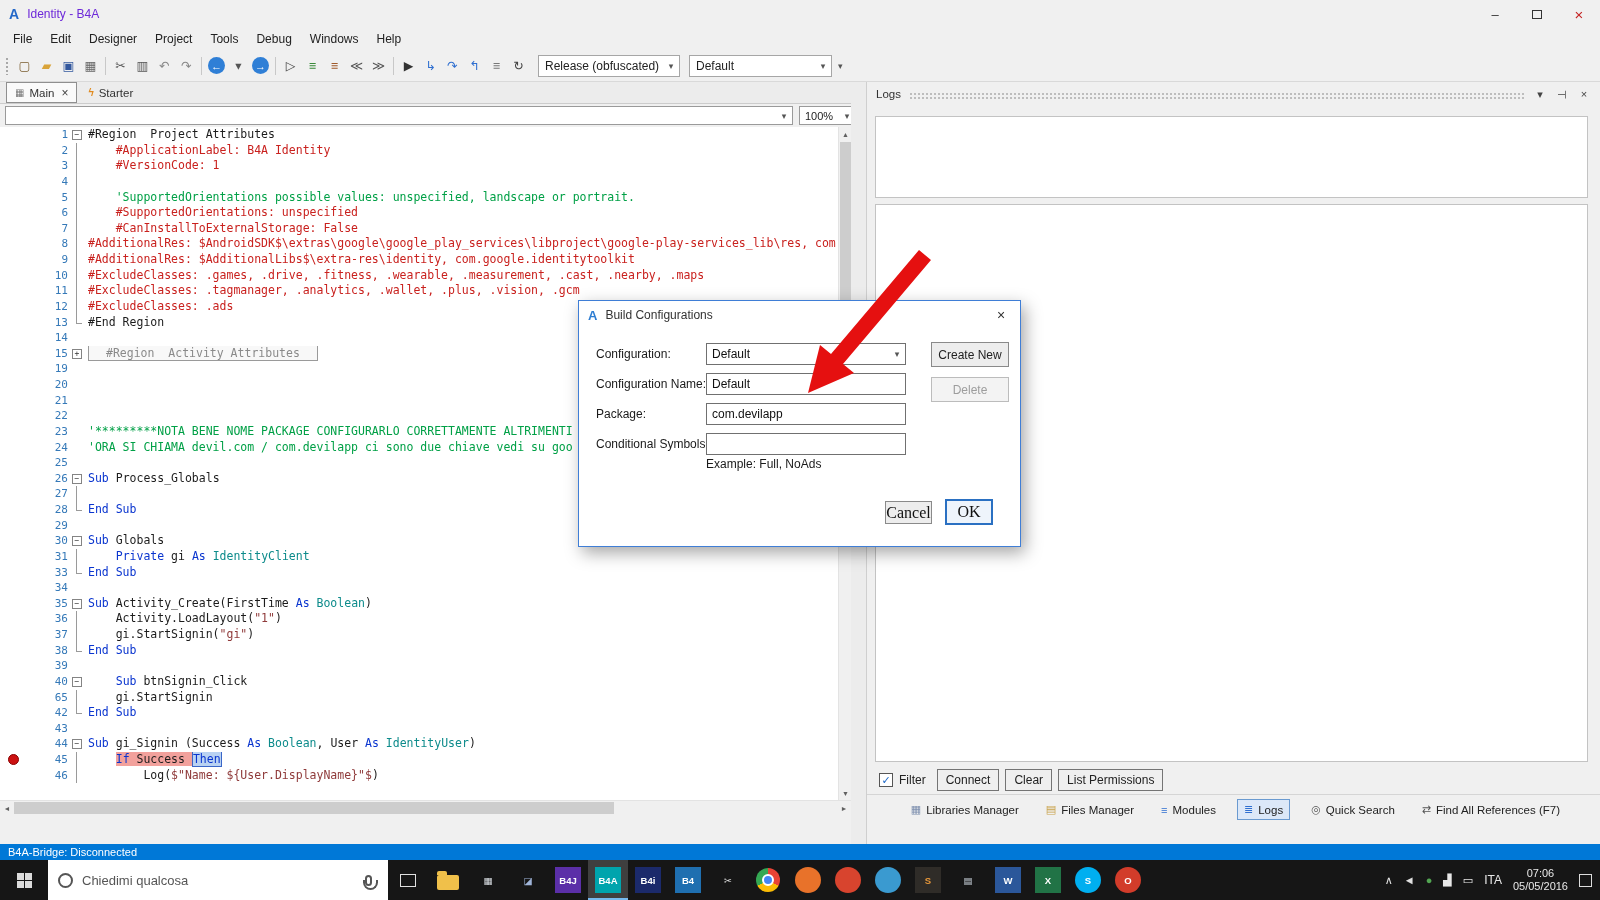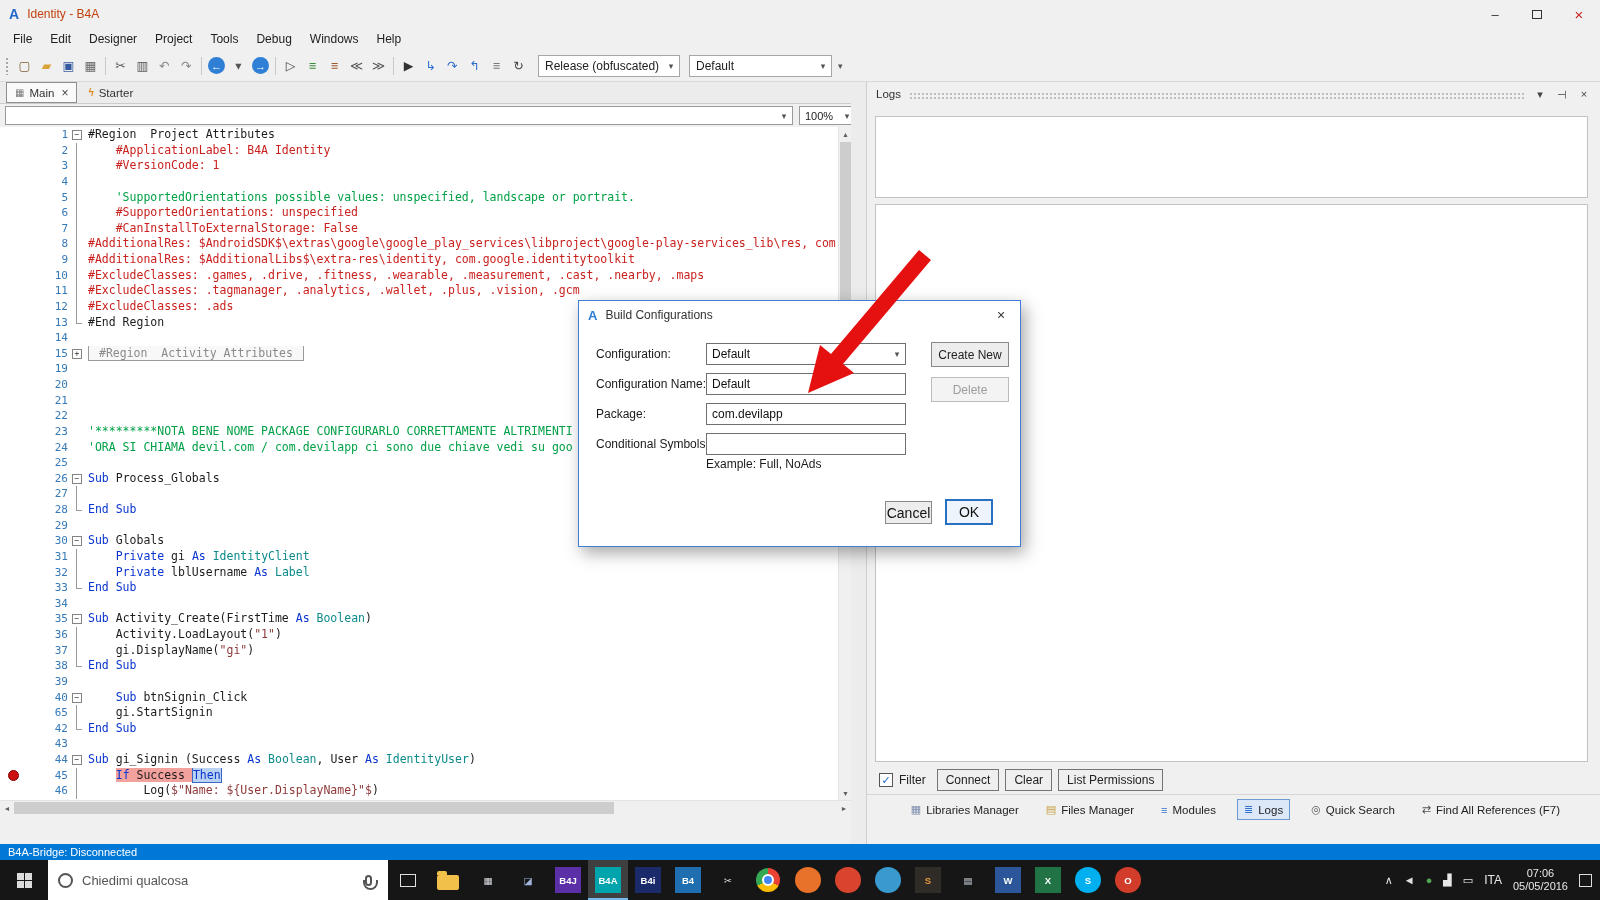--- a/index.html
+++ b/index.html
@@ -2,21 +2,21 @@
 <html><head>
 <meta charset="utf-8">
 <style>
 *{margin:0;padding:0;box-sizing:border-box}
 html,body{width:1600px;height:900px;overflow:hidden;background:#fff;font-family:"Liberation Sans","DejaVu Sans",sans-serif}
 #stage{position:relative;width:1600px;height:900px;background:#f0f0f0}
 
 
 .titlebar{position:absolute;top:0;left:0;right:0;height:28px;background:#f0f0f0;display:flex;align-items:center;padding-left:9px}
 .app-logo{color:#2468c8;font-weight:bold;font-size:14px;margin-right:8px}
-.title-text{font-size:12px;color:#c2410c}
+.title-text{font-size:12px;color:#6d28d9}
 .win-controls{margin-left:auto;display:flex;height:100%}
 .win-btn{width:42px;display:flex;align-items:center;justify-content:center;font-size:13px;color:#333}
 .win-btn.close{color:#c42222;font-size:15px}
 .maxbox{width:10px;height:9px;border:1px solid #333}
 
 
 .menubar{position:absolute;top:28px;left:0;right:0;height:22px;background:#f0f0f0;display:flex;align-items:center;font-size:12px;color:#222;padding-left:4px}
 .menu-item{padding:0 9px;height:100%;display:flex;align-items:center}
 
 
@@ -49,21 +49,21 @@
 .fold-cell{width:20px;flex:none;position:relative}
 .fold-box{position:absolute;left:4px;top:3px;width:10px;height:10px;border:1px solid #848484;background:#fff;font-size:8px;line-height:8px;text-align:center;color:#333}
 .fold-cell.fl::before{content:"";position:absolute;left:8px;top:0;width:1px;height:100%;background:#9a9a9a}
 .fold-cell.fe::before{content:"";position:absolute;left:8px;top:0;width:1px;height:8px;background:#9a9a9a}
 .fold-cell.fe::after{content:"";position:absolute;left:8px;top:8px;width:6px;height:1px;background:#9a9a9a}
 .line-text{flex:1;color:#1c1c1c;overflow:hidden}
 .s-p{color:#1c1c1c}.s-k{color:#0a35cf}.s-t{color:#0d8b8b}.s-c{color:#00a046}
 .s-d{color:#c9211e}.s-s{color:#8f3a3a}.s-g{color:#8a8a8a}
 .s-hl{background:#f2a19c}
 .s-box{border:1px solid #3a66c8;background:#b9d2f2}
-.s-boxg{border:1px solid #9a9a9a;background:#f8f8f8;padding:0 10px}
+.s-boxg{border:1px solid #9a9a9a;background:#f8f8f8;padding:0 17px}
 .vscroll{position:absolute;left:838px;top:45px;width:13px;height:673px;background:#f0f0f0;border-left:1px solid #e3e3e3}
 .vthumb{position:absolute;left:1px;top:15px;width:11px;height:250px;background:#cdcdcd}
 .sarr{position:absolute;color:#606060;font-size:7px;width:13px;height:14px;display:flex;align-items:center;justify-content:center}
 .hscroll{position:absolute;left:0;top:718px;width:851px;height:14px;background:#f0f0f0;border-top:1px solid #e3e3e3}
 .hthumb{position:absolute;left:14px;top:1px;width:600px;height:12px;background:#cdcdcd}
 .sarr-h{position:absolute;top:0;color:#606060;font-size:7px;width:14px;height:14px;display:flex;align-items:center;justify-content:center}
 .editor-splitter{position:absolute;right:0;top:0;width:15px;height:100%;background:#ececec}
 
 
 .logs-pane{position:absolute;top:82px;left:866px;right:0;bottom:56px;background:#f0f0f0;border-left:1px solid #cfcfcf}
@@ -91,21 +91,21 @@
 .dlg-title{font-size:12px;color:#333}
 .dlg-close{margin-left:auto;font-size:14px;color:#333;width:20px;text-align:center}
 .dlg-row{position:absolute;left:0;right:4px;height:24px}
 .dlg-label{position:absolute;left:17px;top:4px;font-size:12px;color:#1a1a1a;white-space:nowrap}
 .dlg-ctl{position:absolute;left:127px;top:0;width:200px;height:22px}
 .dlg-select{border:1px solid #707070;background:#fff;display:flex;align-items:center;font-size:12px;padding-left:5px;color:#111}
 .dlg-input{border:1px solid #707070;font-size:12px;padding:0 5px;font-family:inherit;color:#111}
 .side-btn{position:absolute;left:352px;width:78px;height:25px;border:1px solid #8a8a8a;background:#ededed;font-size:12px;color:#222;font-family:inherit}
 .side-btn.disabled{color:#9d9d9d;border-color:#bcbcbc;background:#f3f3f3}
 .dlg-note{position:absolute;left:127px;top:156px;font-size:12px;color:#1a1a1a}
-.btn2{position:absolute;border:1px solid #8a8a8a;background:#ededed;font-size:14px;color:#111;font-family:Liberation Sans, sans-serif}
+.btn2{position:absolute;border:1px solid #8a8a8a;background:#ededed;font-size:16px;color:#111;font-family:Liberation Serif, serif}
 .dlg-cancel{left:306px;top:200px;width:47px;height:23px}
 .dlg-ok{left:366px;top:198px;width:48px;height:26px;border:2px solid #2a70c2;background:#eef4fb}
 
 
 .statusbar{position:absolute;left:0;right:0;top:844px;height:16px;background:#0078d7;color:#fff;font-size:11px;display:flex;align-items:center;padding-left:8px}
 .taskbar{position:absolute;left:0;right:0;top:860px;height:40px;background:#161616;display:flex;align-items:stretch;color:#e8e8e8;z-index:40}
 .start{width:48px;display:flex;align-items:center;justify-content:center}
 .winlogo{display:grid;grid-template-columns:7px 7px;grid-template-rows:7px 7px;gap:1px}
 .winlogo div{background:#dcdcdc}
 .tb-search{width:340px;background:#fff;display:flex;align-items:center;padding:0 10px;gap:9px}
@@ -244,26 +244,25 @@
           <div class="code-line"><div class="bp-cell"></div><div class="line-num">22</div><div class="fold-cell"></div><div class="line-text"></div></div>
           <div class="code-line"><div class="bp-cell"></div><div class="line-num">23</div><div class="fold-cell"></div><div class="line-text"><span class="s-c">'*********NOTA BENE NOME PACKAGE CONFIGURARLO CORRETTAMENTE ALTRIMENTI</span></div></div>
           <div class="code-line"><div class="bp-cell"></div><div class="line-num">24</div><div class="fold-cell"></div><div class="line-text"><span class="s-c">'ORA SI CHIAMA devil.com / com.devilapp ci sono due chiave vedi su goo</span></div></div>
           <div class="code-line"><div class="bp-cell"></div><div class="line-num">25</div><div class="fold-cell"></div><div class="line-text"></div></div>
           <div class="code-line"><div class="bp-cell"></div><div class="line-num">26</div><div class="fold-cell"><div class="fold-box">−</div></div><div class="line-text"><span class="s-k">Sub</span><span class="s-p"> Process_Globals</span></div></div>
           <div class="code-line"><div class="bp-cell"></div><div class="line-num">27</div><div class="fold-cell fl"></div><div class="line-text"></div></div>
           <div class="code-line"><div class="bp-cell"></div><div class="line-num">28</div><div class="fold-cell fe"></div><div class="line-text"><span class="s-k">End Sub</span></div></div>
           <div class="code-line"><div class="bp-cell"></div><div class="line-num">29</div><div class="fold-cell"></div><div class="line-text"></div></div>
           <div class="code-line"><div class="bp-cell"></div><div class="line-num">30</div><div class="fold-cell"><div class="fold-box">−</div></div><div class="line-text"><span class="s-k">Sub</span><span class="s-p"> Globals</span></div></div>
           <div class="code-line"><div class="bp-cell"></div><div class="line-num">31</div><div class="fold-cell fl"></div><div class="line-text"><span class="s-p">    </span><span class="s-k">Private</span><span class="s-p"> gi </span><span class="s-k">As</span><span class="s-p"> </span><span class="s-t">IdentityClient</span></div></div>
-          <div class="code-line"><div class="bp-cell"></div><div class="line-num">32</div><div class="fold-cell fl"></div><div class="line-text"><span class="s-p">    </span><span class="s-k">Private</span><span class="s-p"> lblUsername </span><span class="s-k">As</span><span class="s-p"> </span><span class="s-t">Label</span></div></div>
           <div class="code-line"><div class="bp-cell"></div><div class="line-num">33</div><div class="fold-cell fe"></div><div class="line-text"><span class="s-k">End Sub</span></div></div>
           <div class="code-line"><div class="bp-cell"></div><div class="line-num">34</div><div class="fold-cell"></div><div class="line-text"></div></div>
           <div class="code-line"><div class="bp-cell"></div><div class="line-num">35</div><div class="fold-cell"><div class="fold-box">−</div></div><div class="line-text"><span class="s-k">Sub</span><span class="s-p"> Activity_Create(FirstTime </span><span class="s-k">As</span><span class="s-p"> </span><span class="s-t">Boolean</span><span class="s-p">)</span></div></div>
           <div class="code-line"><div class="bp-cell"></div><div class="line-num">36</div><div class="fold-cell fl"></div><div class="line-text"><span class="s-p">    Activity.LoadLayout(</span><span class="s-s">"1"</span><span class="s-p">)</span></div></div>
-          <div class="code-line"><div class="bp-cell"></div><div class="line-num">37</div><div class="fold-cell fl"></div><div class="line-text"><span class="s-p">    gi.DisplayName(</span><span class="s-s">"gi"</span><span class="s-p">)</span></div></div>
+          <div class="code-line"><div class="bp-cell"></div><div class="line-num">37</div><div class="fold-cell fl"></div><div class="line-text"><span class="s-p">    gi.StartSignin(</span><span class="s-s">"gi"</span><span class="s-p">)</span></div></div>
           <div class="code-line"><div class="bp-cell"></div><div class="line-num">38</div><div class="fold-cell fe"></div><div class="line-text"><span class="s-k">End Sub</span></div></div>
           <div class="code-line"><div class="bp-cell"></div><div class="line-num">39</div><div class="fold-cell"></div><div class="line-text"></div></div>
           <div class="code-line"><div class="bp-cell"></div><div class="line-num">40</div><div class="fold-cell"><div class="fold-box">−</div></div><div class="line-text"><span class="s-p">    </span><span class="s-k">Sub</span><span class="s-p"> btnSignin_Click</span></div></div>
           <div class="code-line"><div class="bp-cell"></div><div class="line-num">65</div><div class="fold-cell fl"></div><div class="line-text"><span class="s-p">    gi.StartSignin</span></div></div>
           <div class="code-line"><div class="bp-cell"></div><div class="line-num">42</div><div class="fold-cell fe"></div><div class="line-text"><span class="s-k">End Sub</span></div></div>
           <div class="code-line"><div class="bp-cell"></div><div class="line-num">43</div><div class="fold-cell"></div><div class="line-text"></div></div>
           <div class="code-line"><div class="bp-cell"></div><div class="line-num">44</div><div class="fold-cell"><div class="fold-box">−</div></div><div class="line-text"><span class="s-k">Sub</span><span class="s-p"> gi_Signin (Success </span><span class="s-k">As</span><span class="s-p"> </span><span class="s-t">Boolean</span><span class="s-p">, User </span><span class="s-k">As</span><span class="s-p"> </span><span class="s-t">IdentityUser</span><span class="s-p">)</span></div></div>
           <div class="code-line"><div class="bp-cell"><div class="bp-dot"></div></div><div class="line-num">45</div><div class="fold-cell fl"></div><div class="line-text"><span class="s-p">    </span><span class="s-k s-hl">If</span><span class="s-p s-hl"> Success </span><span class="s-k s-hl s-box">Then</span></div></div>
           <div class="code-line"><div class="bp-cell"></div><div class="line-num">46</div><div class="fold-cell fl"></div><div class="line-text"><span class="s-p">        Log(</span><span class="s-s">$"Name: ${User.DisplayName}"$</span><span class="s-p">)</span></div></div>
         </div>

